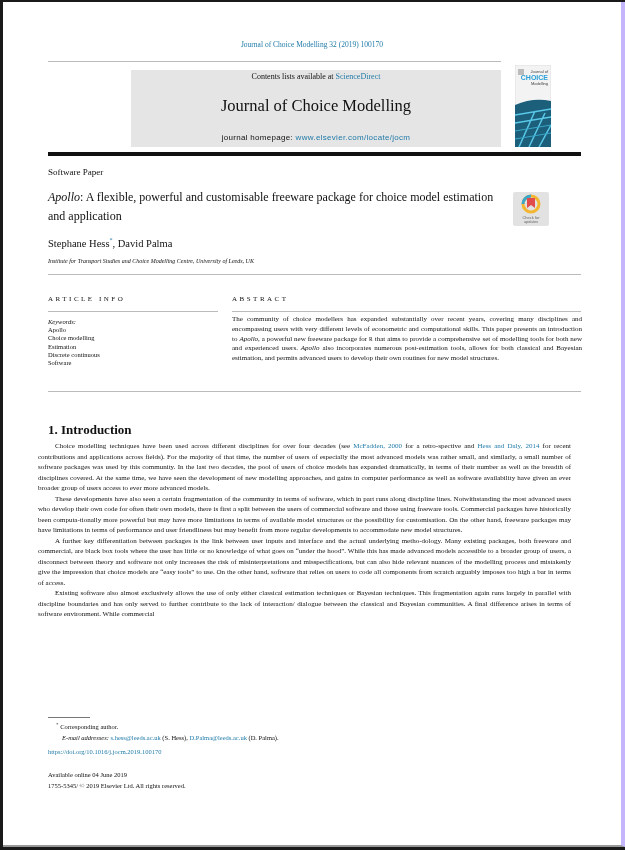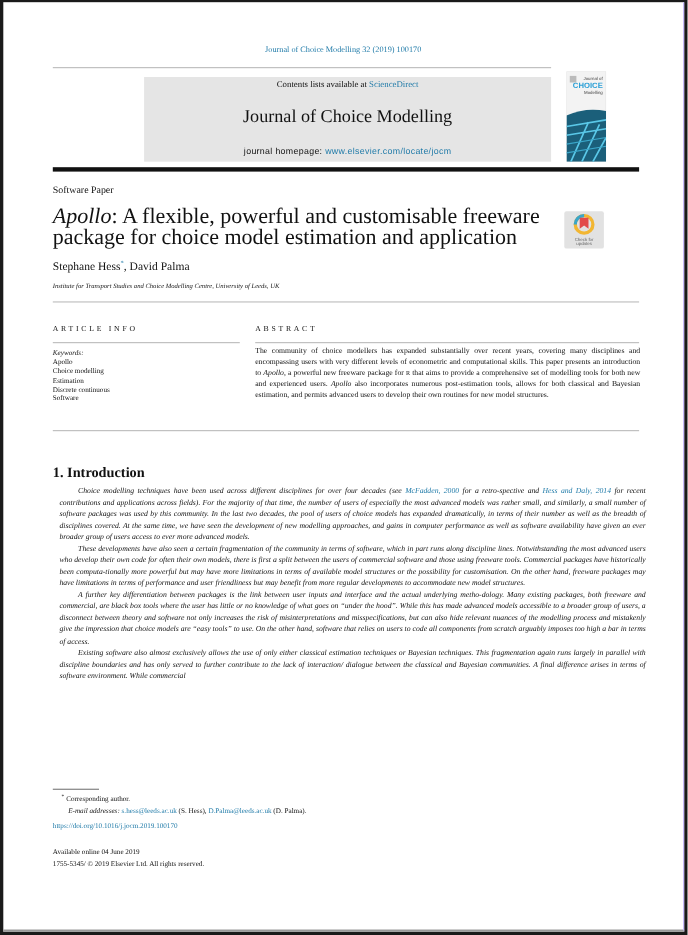--- a/index.html
+++ b/index.html
@@ -1,44 +1,44 @@
 <!DOCTYPE html>
 <html><head>
 <meta charset="utf-8">
 <style>
   html, body { margin:0; padding:0; }
   body { width:625px; height:850px; background:#1a1a1a; position:relative; overflow:hidden; font-family:"Liberation Serif","DejaVu Serif",serif; color:#111; }
-  .page { position:absolute; left:3px; top:2px; width:618px; height:843px; background:#fff; border-right:1px solid #c4b5fd; border-bottom:2px solid #999; }
+  .page { position:absolute; left:3px; top:2px; width:618px; height:843px; background:#fff; border-right:4px solid #c4b5fd; border-bottom:2px solid #999; }
   .abs { position:absolute; }
   .link { color:#1f7aa8; }
   .running { left:0; width:618px; top:38px; text-align:center; font-size:7.5px; color:#1f7aa8; }
   .rule-top { left:45px; top:59px; width:453px; height:1px; background:#bbb; }
   .elsevier { left:45px; top:65px; width:72px; height:80px; }
   .elsevier .tree { position:absolute; left:2px; top:2px; width:68px; height:60px; }
   .elsevier .word { position:absolute; left:0; bottom:0; width:72px; text-align:center; color:#f08a24; font-size:13px; font-family:"Liberation Serif",serif; letter-spacing:0; }
   .banner { left:128px; top:68px; width:370px; height:77px; background:#e5e5e5; }
   .banner .contents { position:absolute; top:2px; width:100%; text-align:center; font-size:8px; }
   .banner .jtitle { position:absolute; top:26px; width:100%; text-align:center; font-size:16.5px; }
   .banner .homepage { position:absolute; top:63px; width:100%; text-align:center; font-size:8px; font-family:"Liberation Sans",sans-serif; letter-spacing:0.3px; }
   .cover { left:512px; top:63px; width:36px; height:82px; }
   .thick-rule { left:45px; top:150px; width:533px; height:4px; background:#111; }
   .doctype { left:45px; top:165px; font-size:9px; }
-  .title { left:45px; top:186px; width:460px; font-size:20px; line-height:19px; }
+  .title { left:45px; top:186px; width:460px; font-size:12px; line-height:19px; }
   .title em { font-style:italic; }
   .crossmark { left:510px; top:190px; width:36px; height:34px; background:#e2e2e2; border-radius:2px; }
   .authors { left:45px; top:235px; font-size:10.5px; }
   .authors sup { color:#1f7aa8; font-size:6px; }
   .affil { left:45px; top:256px; font-size:6px; font-style:italic; }
   .rule-thin { height:1px; background:#bbb; }
   .section-caps { font-size:7px; letter-spacing:2.5px; }
   .kw-head { left:45px; top:316px; font-size:6.5px; font-style:italic; }
   .kw-list { left:45px; top:324px; font-size:6.5px; line-height:8.3px; }
   .abstract-text { left:229px; top:313px; width:350px; font-size:7px; line-height:9.8px; text-align:justify; }
   .intro-head { left:45px; top:420px; font-size:13px; font-weight:bold; }
-  .body-text { left:51px; top:439px; width:533px; font-size:7px; line-height:10.5px; text-align:justify;font-style:italic; }
+  .body-text { left:35px; top:439px; width:533px; font-size:7px; line-height:10.5px; text-align:justify; }
   .body-text p { margin:0; text-indent:17px; }
   .fn-rule { left:45px; top:715px; width:42px; height:1px; background:#777; }
   .fn { left:45px; top:718px; font-size:6.5px; line-height:10.5px; }
   .doi { left:45px; top:746px; font-size:6.5px; }
   .avail { left:45px; top:768px; font-size:6.5px; line-height:10.5px; }
 </style>
 </head>
 <body>
 
 <div class="page">

